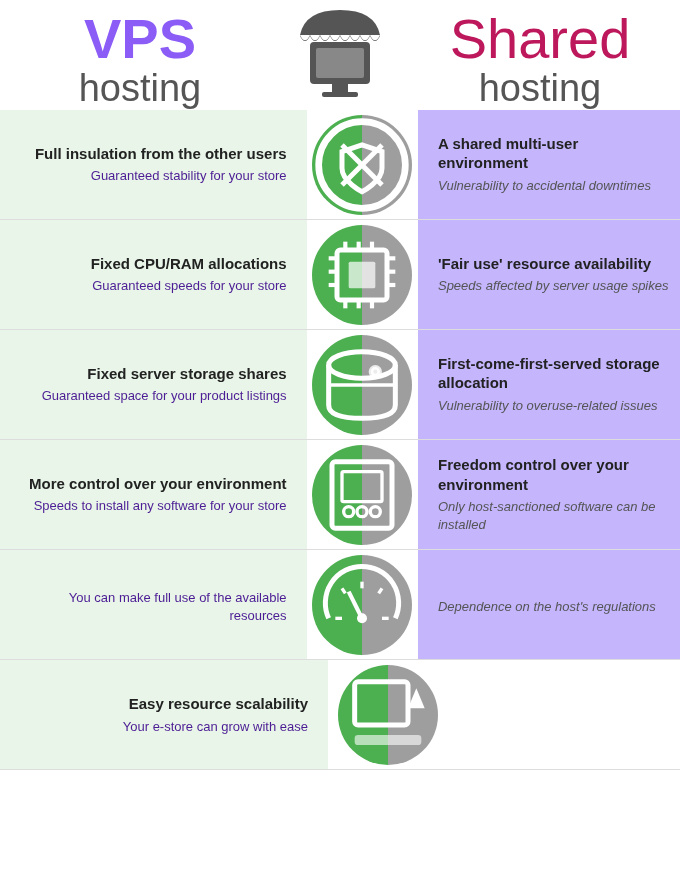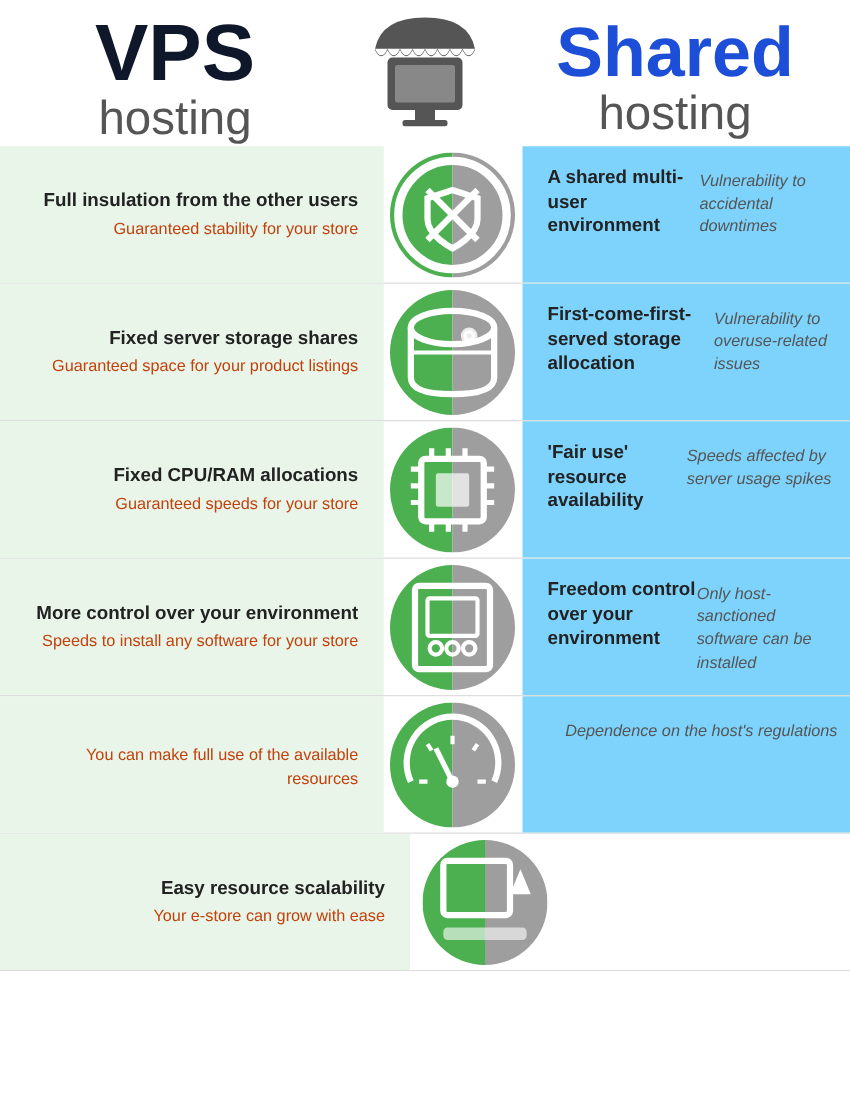--- a/index.html
+++ b/index.html
@@ -23,23 +23,23 @@
     .header-vps {
       width: 280px;
       display: flex;
       flex-direction: column;
       align-items: center;
       justify-content: center;
       padding: 10px 0 0 0;
     }
 
     .header-vps .big-title {
-      font-size: 64px;
+      font-size: 56px;
       font-weight: 900;
-      color: #0f172a;
+      color: #8b5cf6;
       line-height: 1;
       font-family: Arial Black, Arial, sans-serif;
     }
 
     .header-vps .sub-title {
       font-size: 38px;
       color: #555;
       font-family: Arial, sans-serif;
       font-weight: 300;
     }
@@ -56,22 +56,22 @@
       width: 280px;
       display: flex;
       flex-direction: column;
       align-items: center;
       justify-content: center;
       padding: 10px 0 0 0;
     }
 
     .header-shared .big-title {
       font-size: 56px;
-      font-weight: 700;
-      color: #1d4ed8;
+      font-weight: 400;
+      color: #be185d;
       line-height: 1;
       font-family: Arial Black, Arial, sans-serif;
     }
 
     .header-shared .sub-title {
       font-size: 38px;
       color: #555;
       font-weight: 300;
     }
 
@@ -101,21 +101,21 @@
 
     .row-left .main-text {
       font-weight: bold;
       font-size: 15px;
       color: #222;
       line-height: 1.3;
     }
 
     .row-left .sub-text {
       font-size: 13px;
-      color: #c2410c;
+      color: #4c1d95;
       margin-top: 4px;
       line-height: 1.4;
     }
 
     .row-center {
       width: 120px;
       display: flex;
       align-items: center;
       justify-content: center;
       position: relative;
@@ -145,25 +145,25 @@
       position: absolute;
       right: 0;
       top: 0;
       width: 50%;
       height: 100%;
       background: #9e9e9e;
     }
 
     .row-right {
       width: 280px;
-      background: #7dd3fc;
-      display: flex;
-      flex-direction: row;
+      background: #c4b5fd;
+      display: flex;
+      flex-direction: column;
       align-items: flex-start;
-      justify-content: flex-end;
+      justify-content: center;
       padding: 15px 10px 15px 20px;
     }
 
     .row-right .main-text {
       font-weight: bold;
       font-size: 15px;
       color: #222;
       line-height: 1.3;
     }
 
@@ -237,45 +237,20 @@
     <circle cx="30" cy="30" r="26" stroke="white" stroke-width="4" fill="none"></circle>
     <path d="M18,22 L30,18 L42,22 L42,32 C42,40 30,46 30,46 C30,46 18,40 18,32 Z" fill="none" stroke="white" stroke-width="3"></path>
     <line x1="18" y1="18" x2="42" y2="42" stroke="white" stroke-width="3"></line>
     <line x1="42" y1="18" x2="18" y2="42" stroke="white" stroke-width="3"></line>
   </svg>
       </div>
     </div>
     <div class="row-right">
       <div class="main-text">A shared multi-user environment</div>
       <div class="sub-text">Vulnerability to accidental downtimes</div>
-    </div>
-  </div>
-      <div class="row">
-    <div class="row-left">
-      <div class="main-text">Fixed server storage shares</div>
-      <div class="sub-text">Guaranteed space for your product listings</div>
-    </div>
-    <div class="row-center">
-      <div class="row-center-inner">
-        <div class="half-green"></div>
-        <div class="half-grey"></div>
-      </div>
-      <div class="icon-wrap">
-        <svg viewBox="0 0 60 60" fill="white" xmlns="http://www.w3.org/2000/svg">
-    <ellipse cx="30" cy="18" rx="20" ry="8" stroke="white" stroke-width="3" fill="none"></ellipse>
-    <path d="M10,18 L10,42 Q10,50 30,50 Q50,50 50,42 L50,18" stroke="white" stroke-width="3" fill="none"></path>
-    <circle cx="38" cy="22" r="4" fill="white" opacity="0.8"></circle>
-    <circle cx="38" cy="22" r="2" fill="none" stroke="white" stroke-width="1.5"></circle>
-    <line x1="10" y1="30" x2="50" y2="30" stroke="white" stroke-width="2"></line>
-  </svg>
-      </div>
-    </div>
-    <div class="row-right">
-      <div class="main-text">First-come-first-served storage allocation</div>
-      <div class="sub-text">Vulnerability to overuse-related issues</div>
     </div>
   </div>
       <div class="row">
     <div class="row-left">
       <div class="main-text">Fixed CPU/RAM allocations</div>
       <div class="sub-text">Guaranteed speeds for your store</div>
     </div>
     <div class="row-center">
       <div class="row-center-inner">
         <div class="half-green"></div>
@@ -300,20 +275,45 @@
   </svg>
       </div>
     </div>
     <div class="row-right">
       <div class="main-text">'Fair use' resource availability</div>
       <div class="sub-text">Speeds affected by server usage spikes</div>
     </div>
   </div>
       <div class="row">
     <div class="row-left">
+      <div class="main-text">Fixed server storage shares</div>
+      <div class="sub-text">Guaranteed space for your product listings</div>
+    </div>
+    <div class="row-center">
+      <div class="row-center-inner">
+        <div class="half-green"></div>
+        <div class="half-grey"></div>
+      </div>
+      <div class="icon-wrap">
+        <svg viewBox="0 0 60 60" fill="white" xmlns="http://www.w3.org/2000/svg">
+    <ellipse cx="30" cy="18" rx="20" ry="8" stroke="white" stroke-width="3" fill="none"></ellipse>
+    <path d="M10,18 L10,42 Q10,50 30,50 Q50,50 50,42 L50,18" stroke="white" stroke-width="3" fill="none"></path>
+    <circle cx="38" cy="22" r="4" fill="white" opacity="0.8"></circle>
+    <circle cx="38" cy="22" r="2" fill="none" stroke="white" stroke-width="1.5"></circle>
+    <line x1="10" y1="30" x2="50" y2="30" stroke="white" stroke-width="2"></line>
+  </svg>
+      </div>
+    </div>
+    <div class="row-right">
+      <div class="main-text">First-come-first-served storage allocation</div>
+      <div class="sub-text">Vulnerability to overuse-related issues</div>
+    </div>
+  </div>
+      <div class="row">
+    <div class="row-left">
       <div class="main-text">More control over your environment</div>
       <div class="sub-text">Speeds to install any software for your store</div>
     </div>
     <div class="row-center">
       <div class="row-center-inner">
         <div class="half-green"></div>
         <div class="half-grey"></div>
       </div>
       <div class="icon-wrap">
         <svg viewBox="0 0 60 60" fill="white" xmlns="http://www.w3.org/2000/svg">

